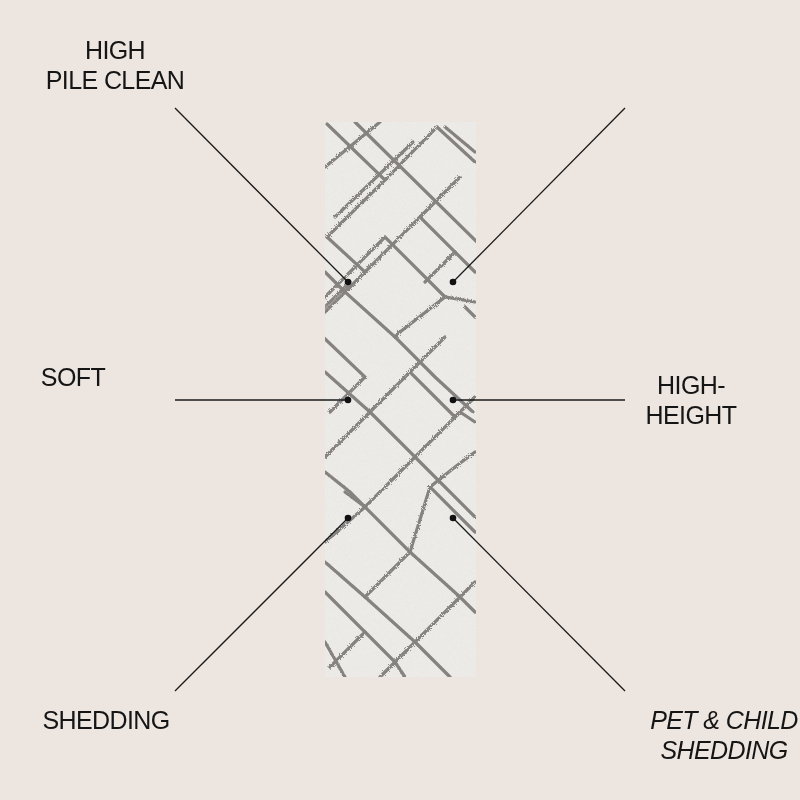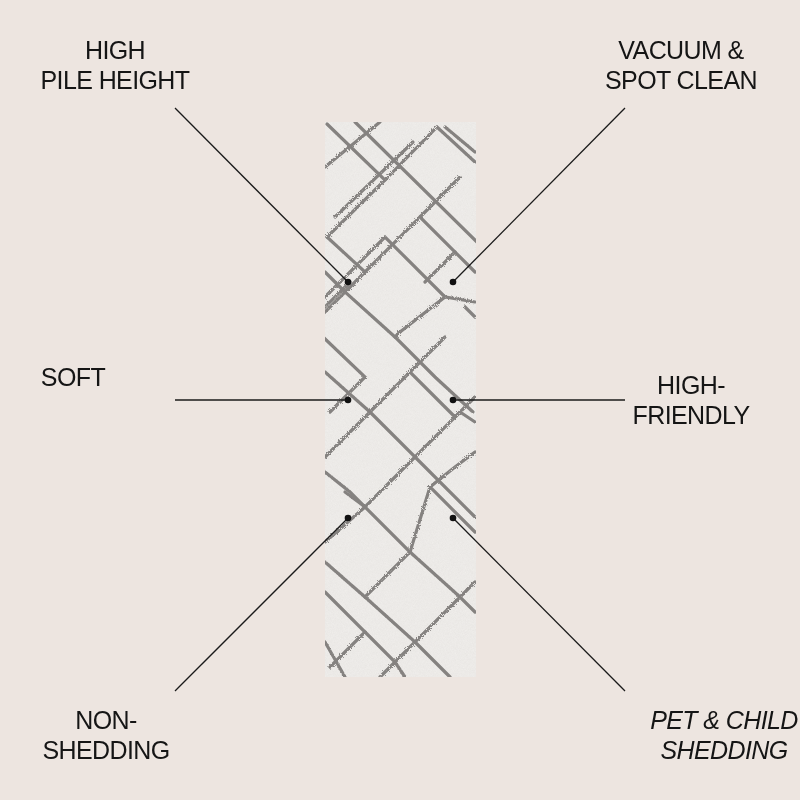--- a/index.html
+++ b/index.html
@@ -110,39 +110,34 @@
       <circle cx="453" cy="282" r="3.3"></circle>
       <circle cx="348" cy="400" r="3.3"></circle>
       <circle cx="453" cy="400" r="3.3"></circle>
       <circle cx="348" cy="518" r="3.3"></circle>
       <circle cx="453" cy="518" r="3.3"></circle>
     </g>
   </svg>
 
   <div class="label" style="left:115px; top:35px;">
     <span>HIGH</span>
-    <span>PILE HEIGHT</span>
+    <span>PILE CLEAN</span>
   </div>
 
-  <div class="label" style="left:681px; top:35px;">
-    <span>VACUUM &amp;</span>
-    <span>SPOT CLEAN</span>
-  </div>
 
   <div class="label" style="left:73px; top:362px;">
     <span>SOFT</span>
   </div>
 
   <div class="label" style="left:691px; top:370px;">
     <span>HIGH-</span>
-    <span>FRIENDLY</span>
+    <span>HEIGHT</span>
   </div>
 
   <div class="label" style="left:106px; top:705px;">
-    <span>NON-</span>
     <span>SHEDDING</span>
   </div>
 
   <div class="label" style="left:724px; top:705px;font-style:italic;">
     <span>PET &amp; CHILD</span>
     <span>SHEDDING</span>
   </div>
 
 </div>
 

